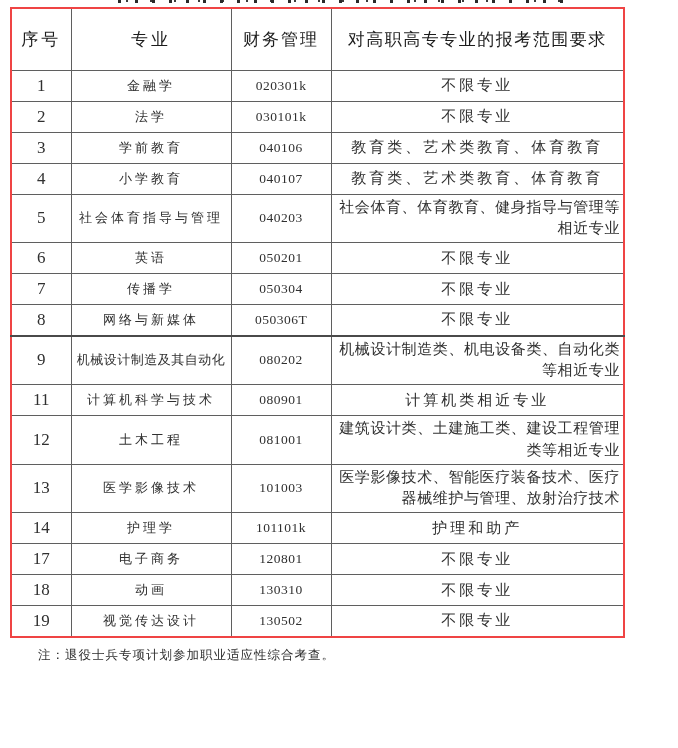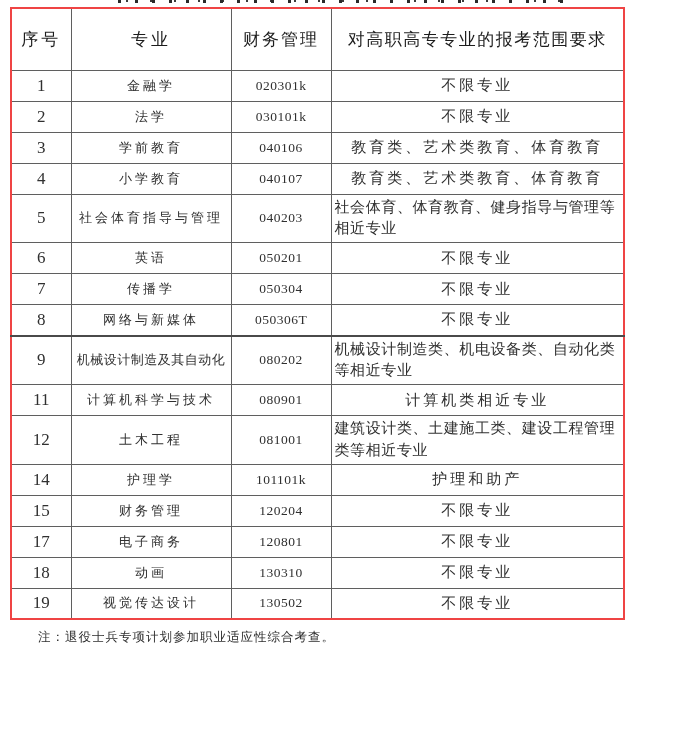--- a/index.html
+++ b/index.html
@@ -69,21 +69,21 @@
     letter-spacing: 0.5px;
   }
   td.requirement {
     font-size: 15px;
     letter-spacing: 3px;
   }
   td.requirement.long {
     letter-spacing: 0.6px;
     line-height: 1.45;
     padding: 2px 3px;
-    text-align: left;
+    text-align: right;
   }
   
   tr.thick-top td { border-top-width: 2px; border-top-color: #4a4a4a; }
 
   .note {
     margin: 9px 0 12px 38px;
     font-size: 12.5px;
     letter-spacing: 1px;
     color: #2e2e2e;
   }
@@ -169,32 +169,32 @@
         <td class="code">080901</td>
         <td class="requirement">计算机类相近专业</td>
       </tr>
       <tr>
         <td class="no">12</td>
         <td class="major">土木工程</td>
         <td class="code">081001</td>
         <td class="requirement long">建筑设计类、土建施工类、建设工程管理类等相近专业</td>
       </tr>
       <tr>
+        <td class="no">13</td>
+        <td class="major">医学影像技术</td>
+        <td class="code">101003</td>
+        <td class="requirement long">医学影像技术、智能医疗装备技术、医疗器械维护与管理、放射治疗技术</td>
+      </tr>
+      <tr>
         <td class="no">14</td>
         <td class="major">护理学</td>
         <td class="code">101101k</td>
         <td class="requirement">护理和助产</td>
       </tr>
       <tr>
-        <td class="no">15</td>
-        <td class="major">财务管理</td>
-        <td class="code">120204</td>
-        <td class="requirement">不限专业</td>
-      </tr>
-      <tr>
         <td class="no">17</td>
         <td class="major">电子商务</td>
         <td class="code">120801</td>
         <td class="requirement">不限专业</td>
       </tr>
       <tr>
         <td class="no">18</td>
         <td class="major">动画</td>
         <td class="code">130310</td>
         <td class="requirement">不限专业</td>

